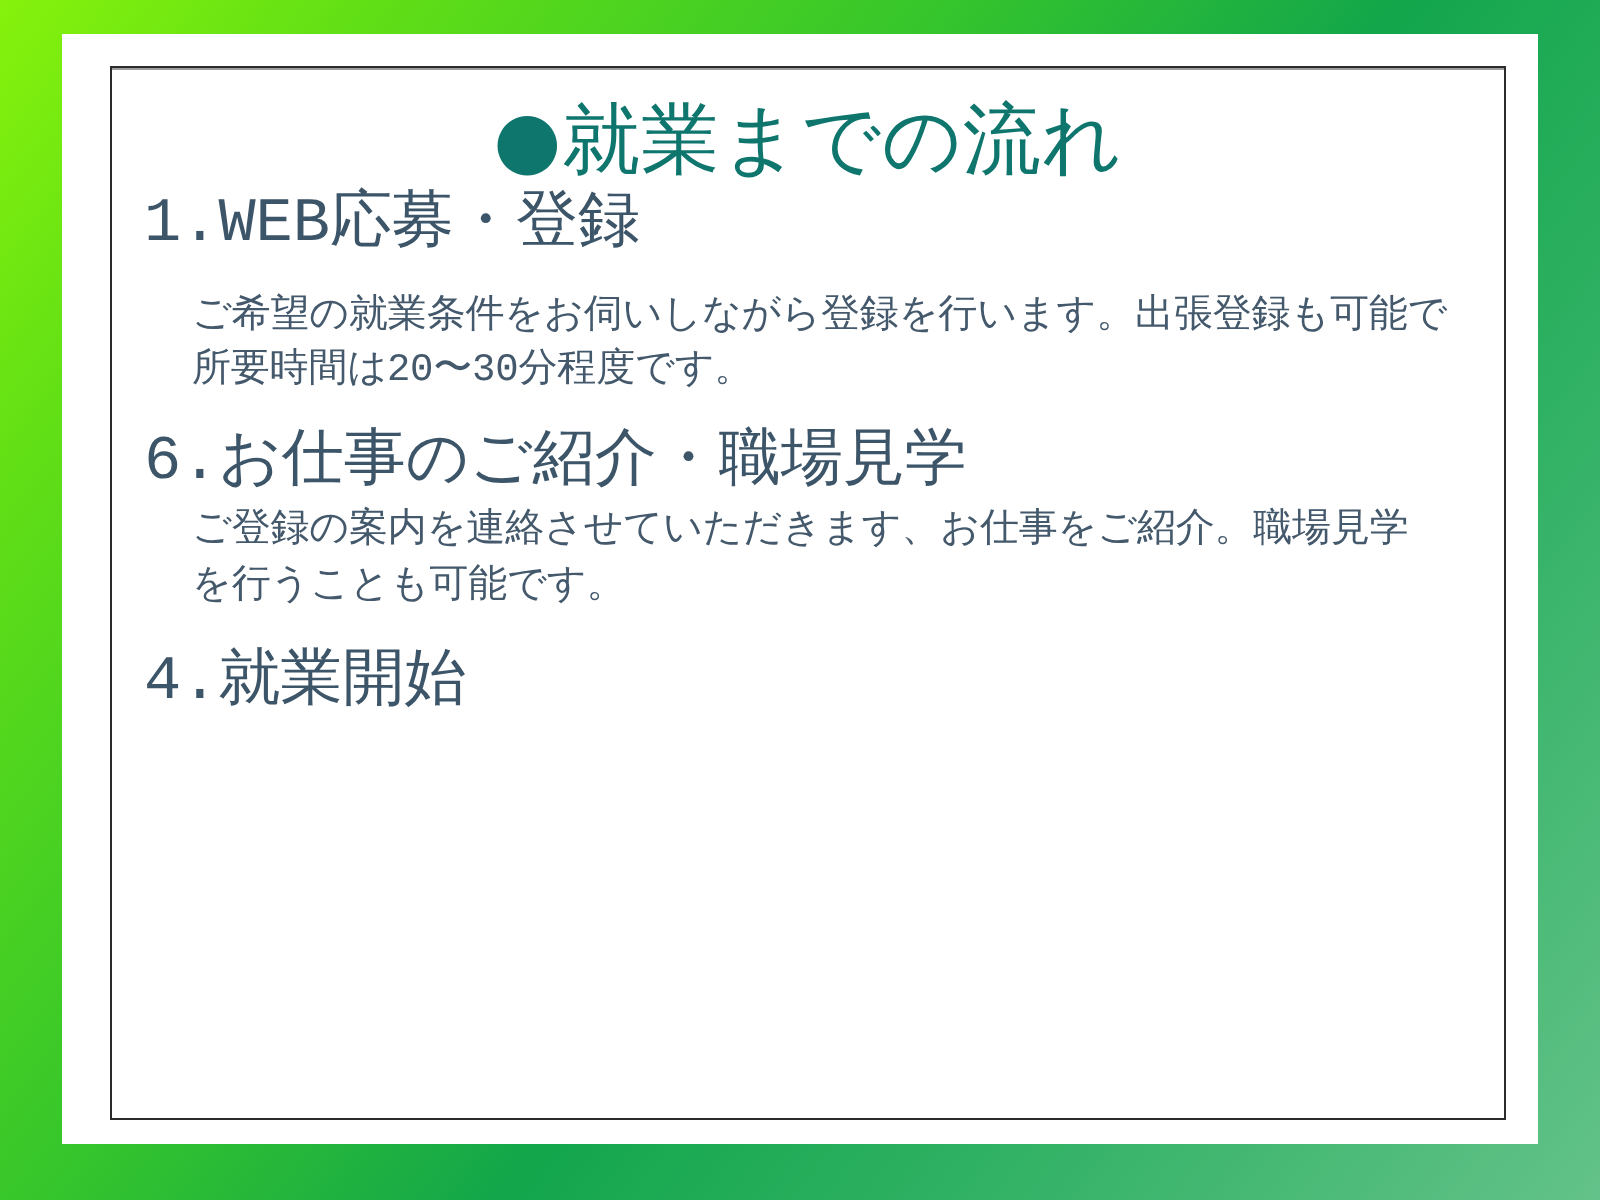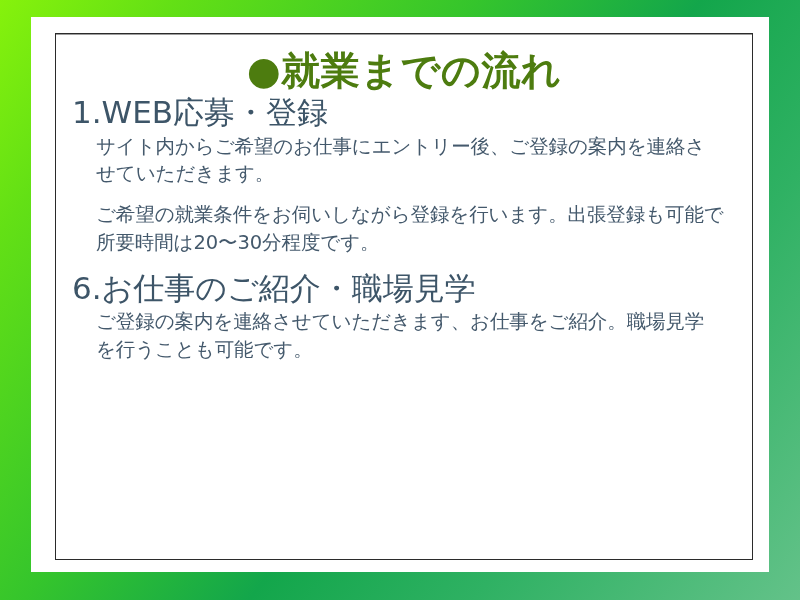--- a/index.html
+++ b/index.html
@@ -70,31 +70,32 @@
     position: absolute;
     left: 0;
     right: 0;
     top: 0;
     padding: 10px 14px 0 14px;
     box-sizing: border-box;
   }
 
   .slide-title {
     text-align: center;
-    color: #4d7c0f;
+    color: #0f766e;
     font-size: 39px;
-    font-weight: bold;
+    font-weight: normal;
     letter-spacing: .5px;
     line-height: 1.05;
     margin: 7px 0 2px 0;
     white-space: nowrap;
   }
 
   .step {
     margin: 0 0 4px 0;
+    font-family: Liberation Mono, monospace;
   }
   .step-heading {
     color: #3d5568;
     font-size: 31px;
     font-weight: normal;
     line-height: 1.22;
     letter-spacing: 0px;
     margin: 0 0 0 2px;
     white-space: nowrap;
   }
@@ -119,31 +120,31 @@
 <div class="slide">
   <div class="card-white">
     <div class="card-inner">
 
       <div class="content">
 
         <h1 class="slide-title">●就業までの流れ</h1>
 
         <section class="step step-1">
           <h2 class="step-heading">1.WEB応募・登録</h2>
-          <p class="step-body">サイト内からご希望のお仕事にエントリー後、ご登録の案内を連絡させていただきます。</p>
         </section>
 
         <section class="step step-2">
           <p class="step-body">ご希望の就業条件をお伺いしながら登録を行います。出張登録も可能で所要時間は20〜30分程度です。</p>
         </section>
 
         <section class="step step-3">
           <h2 class="step-heading">6.お仕事のご紹介・職場見学</h2>
           <p class="step-body">ご登録の案内を連絡させていただきます、お仕事をご紹介。職場見学を行うことも可能です。</p>
         </section>
 
         <section class="step step-4">
+          <h2 class="step-heading">4.就業開始</h2>
         </section>
 
       </div>
     </div>
   </div>
 </div>
 
 </body></html>

